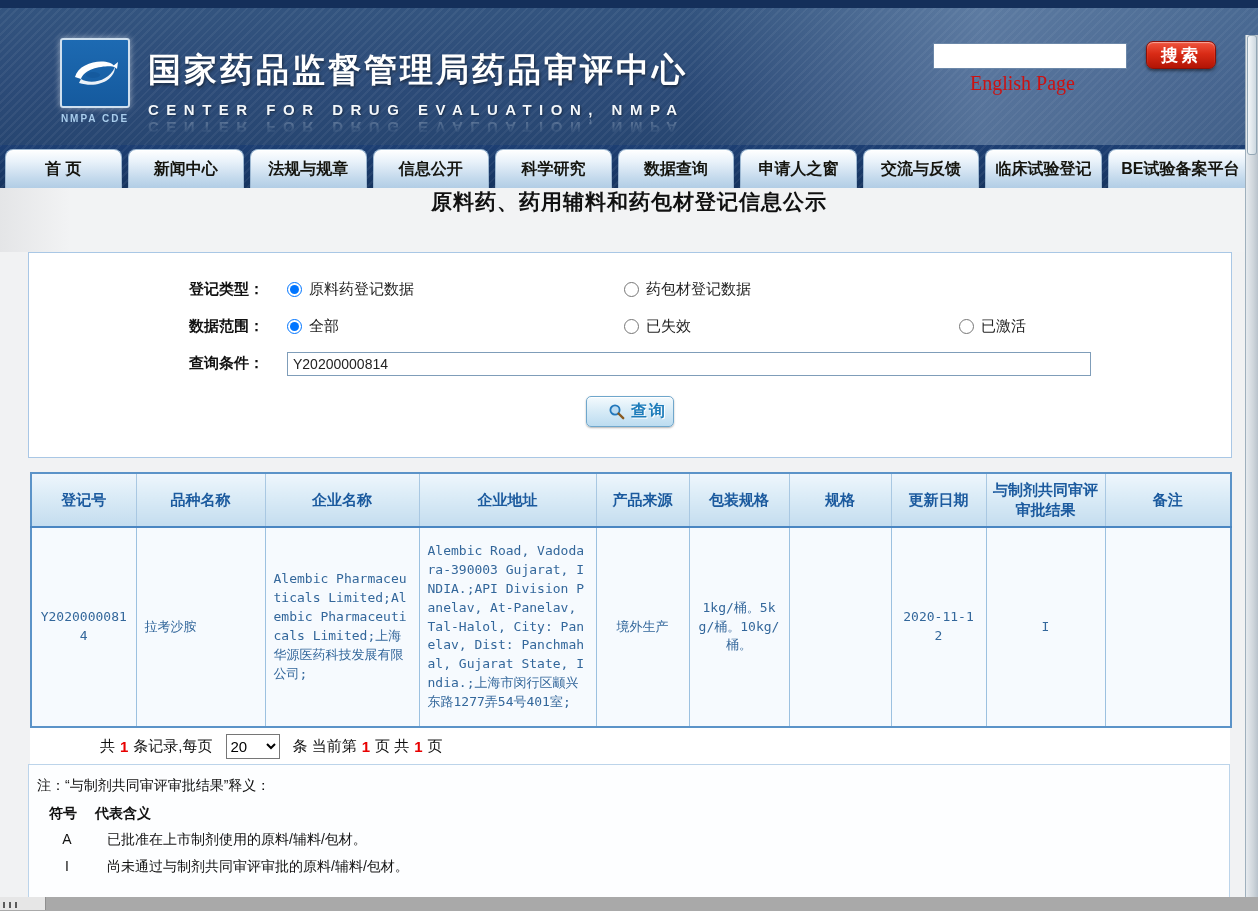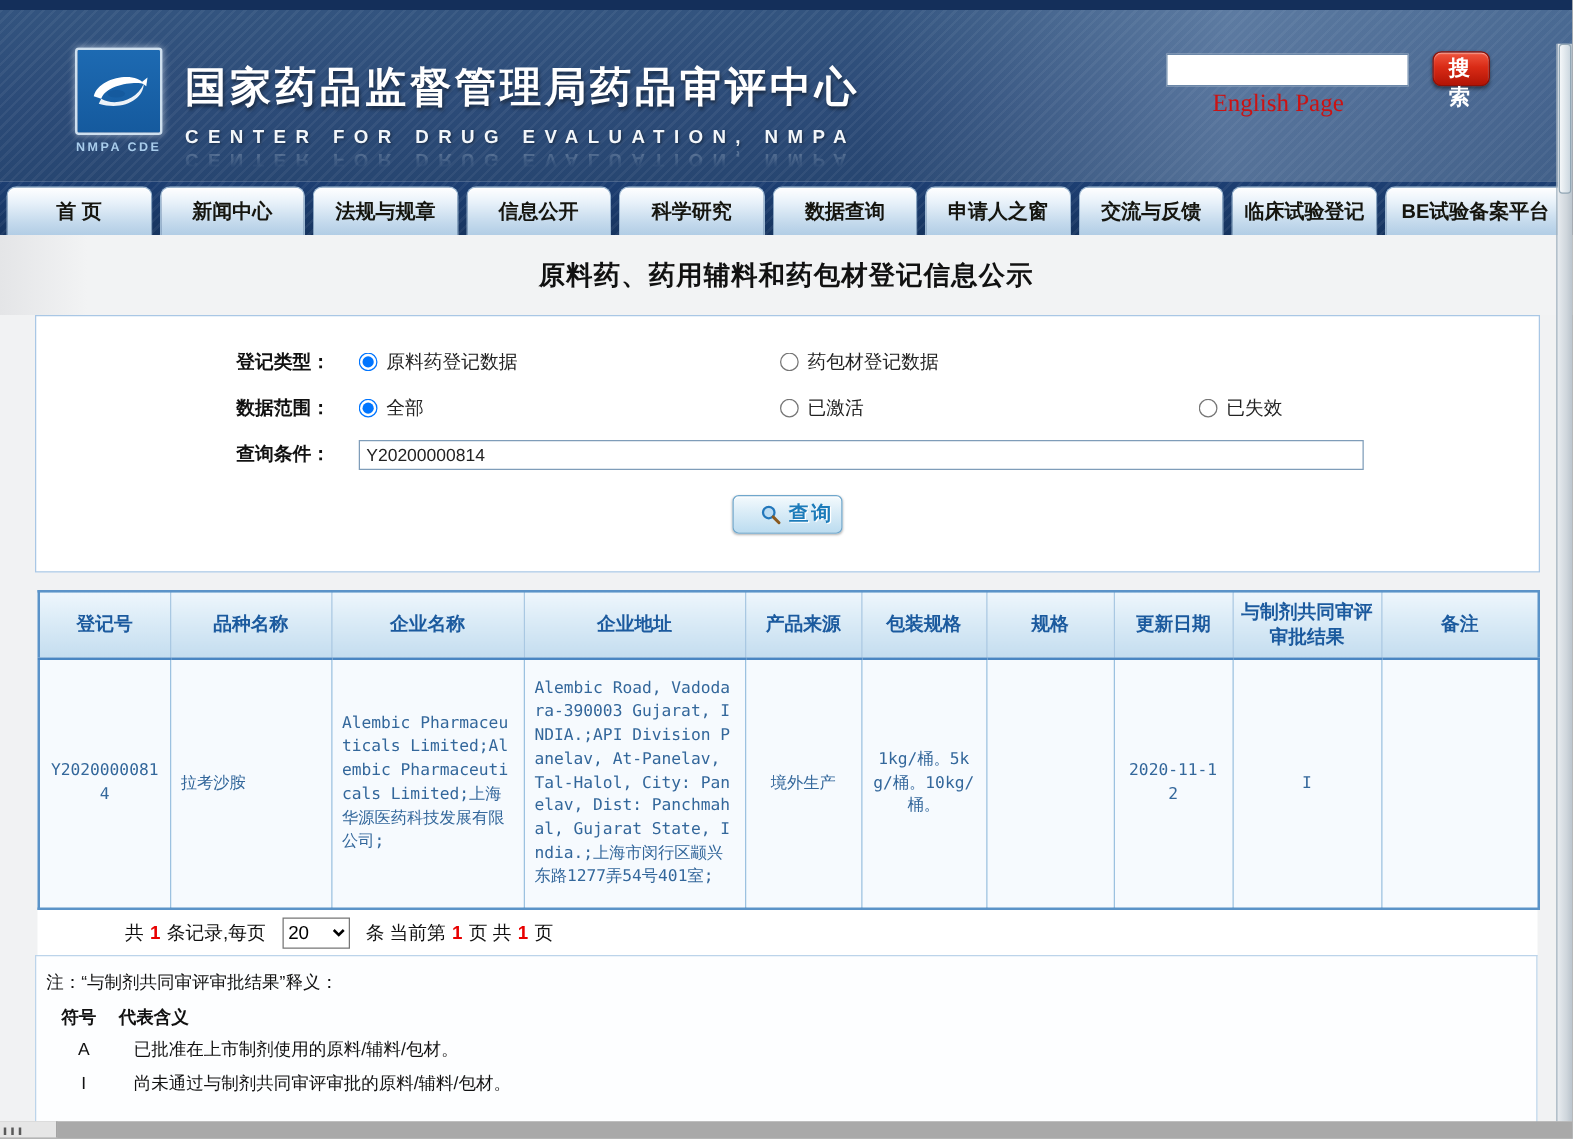--- a/index.html
+++ b/index.html
@@ -19,38 +19,38 @@
     border:2px solid #cfe0ef;border-radius:3px;box-shadow:0 0 6px rgba(255,255,255,.5);
     display:flex;align-items:center;justify-content:center;}
   .logo-caption{margin-top:5px;font-size:10px;font-weight:bold;letter-spacing:2px;color:#a9cdec;}
   .brand{position:absolute;left:148px;top:40px;}
   .brand-cn{color:#fff;font-size:33px;font-weight:bold;letter-spacing:3px;text-shadow:1px 2px 3px rgba(0,0,0,.45);}
   .brand-en{color:#f2f6fa;font-size:15px;font-weight:bold;letter-spacing:7.5px;margin-top:8px;text-shadow:1px 1px 2px rgba(0,0,0,.4);}
   .brand-en-reflect{transform:scaleY(-1);opacity:.30;margin-top:1px;color:#cfdcea;font-size:15px;font-weight:bold;letter-spacing:7.5px;
     -webkit-mask-image:linear-gradient(180deg,rgba(0,0,0,0) 10%,#000 90%);}
   .hsearch{position:absolute;left:933px;top:35px;}
   .hsearch input{width:184px;height:24px;border:1px solid #6b87a8;background:#fff;font-size:14px;padding:0 4px;}
-  .btn-red{position:absolute;left:1146px;top:33px;width:46px;height:28px;border:1px solid #8e1006;border-radius:7px;
+  .btn-red{position:absolute;left:1146px;top:33px;width:70px;height:28px;border:1px solid #8e1006;border-radius:7px;
     background:linear-gradient(180deg,#f0563f 0%,#d92b16 45%,#b21405 100%);
     color:#fff;font-size:17px;font-weight:bold;letter-spacing:3px;cursor:pointer;
     box-shadow:0 2px 3px rgba(0,0,0,.45),inset 0 1px 1px rgba(255,255,255,.5);}
   .eng-link{position:absolute;left:933px;top:64px;font-family:"Liberation Serif",serif;font-size:20px;color:#cc1212;text-decoration:none;margin-left:37px;}
 
   
   .nav{height:43px;display:flex;gap:6px;padding:0 5px;
     background:repeating-linear-gradient(135deg,rgba(255,255,255,.05) 0 2px,rgba(0,0,0,0) 2px 6px),
       linear-gradient(180deg,#1d3f73,#16345f);}
   .nav-tab{flex:1 1 0;margin-top:4px;border-radius:8px 8px 0 0;border:1px solid #9db8d2;border-bottom:none;
     background:linear-gradient(180deg,#ffffff 0%,#e9f2fa 30%,#c3d9ec 75%,#b2cde5 100%);
     display:flex;align-items:center;justify-content:center;font-size:16px;font-weight:bold;color:#15150f;
     cursor:pointer;box-shadow:inset 0 1px 0 #fff;white-space:nowrap;}
   .nav-tab.wide{flex:1.25 1 0;}
 
   
-  .page-title-band{height:64px;display:flex;align-items:center;justify-content:center;
+  .page-title-band{height:64px;display:flex;justify-content:center;
     background:linear-gradient(90deg,#e4e5e7 0,#f2f3f4 70px,#f2f3f4 100%);}
   .page-title{font-size:21px;font-weight:bold;color:#111;letter-spacing:1px;}
 
   
   .form-panel{margin-left:28px;width:1202px;background:#fff;border:1px solid #a9c7e5;padding:18px 0 30px 0;}
   .form-row{display:grid;grid-template-columns:98px 337px 335px auto;align-items:center;
     padding-left:160px;height:37px;font-size:15px;}
   .form-label{font-weight:bold;color:#111;}
   .radio-opt{display:flex;align-items:center;gap:7px;color:#222;}
   .radio-opt input{margin:0;width:15px;height:15px;}
@@ -164,25 +164,25 @@
       </label>
     </div>
     <div class="form-row">
       <span class="form-label">数据范围：</span>
       <label class="radio-opt">
         <input type="radio" name="scope" checked="checked" style="">
         <span>全部</span>
       </label>
       <label class="radio-opt">
         <input type="radio" name="scope" style="">
+        <span>已失效</span>
+      </label>
+      <label class="radio-opt">
+        <input type="radio" name="scope" style="">
         <span>已激活</span>
-      </label>
-      <label class="radio-opt">
-        <input type="radio" name="scope" style="">
-        <span>已失效</span>
       </label>
     </div>
     <div class="query-row">
       <span class="form-label" style="width:98px;">查询条件：</span>
       <input type="text" value="Y20200000814" style="">
     </div>
     <div class="btn-row">
       <button class="btn-query">
         <svg width="17" height="17" viewBox="0 0 17 17">
           <circle cx="7" cy="7" r="4.6" fill="#bcdcf2" stroke="#2277bb" stroke-width="1.8"></circle>

